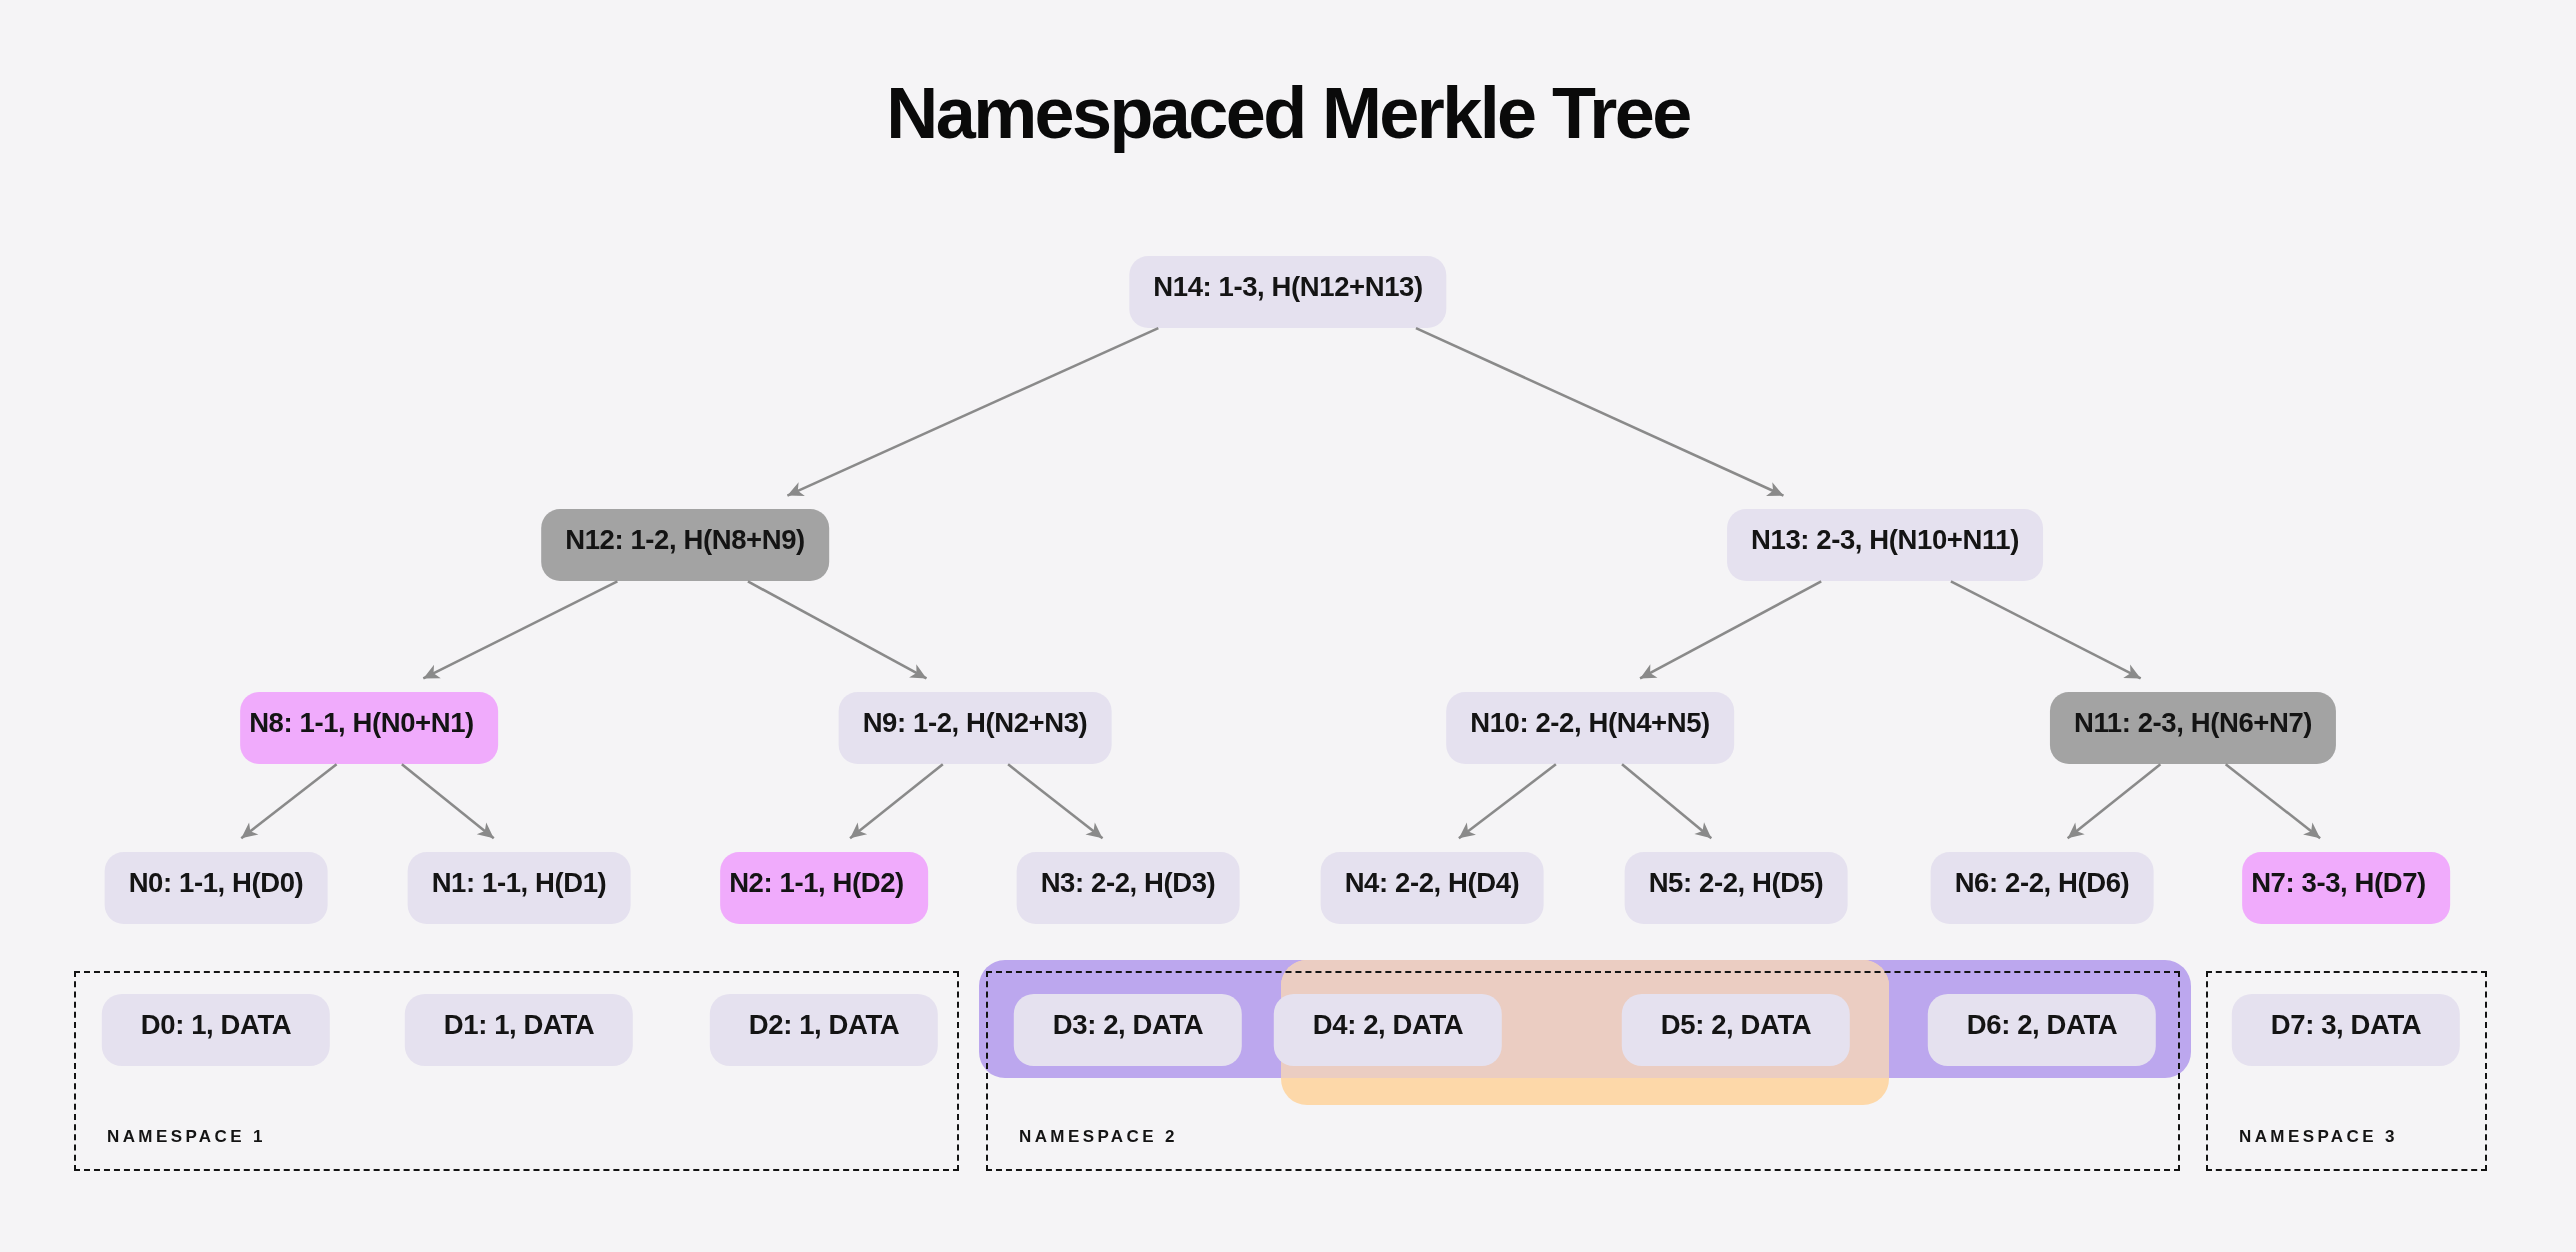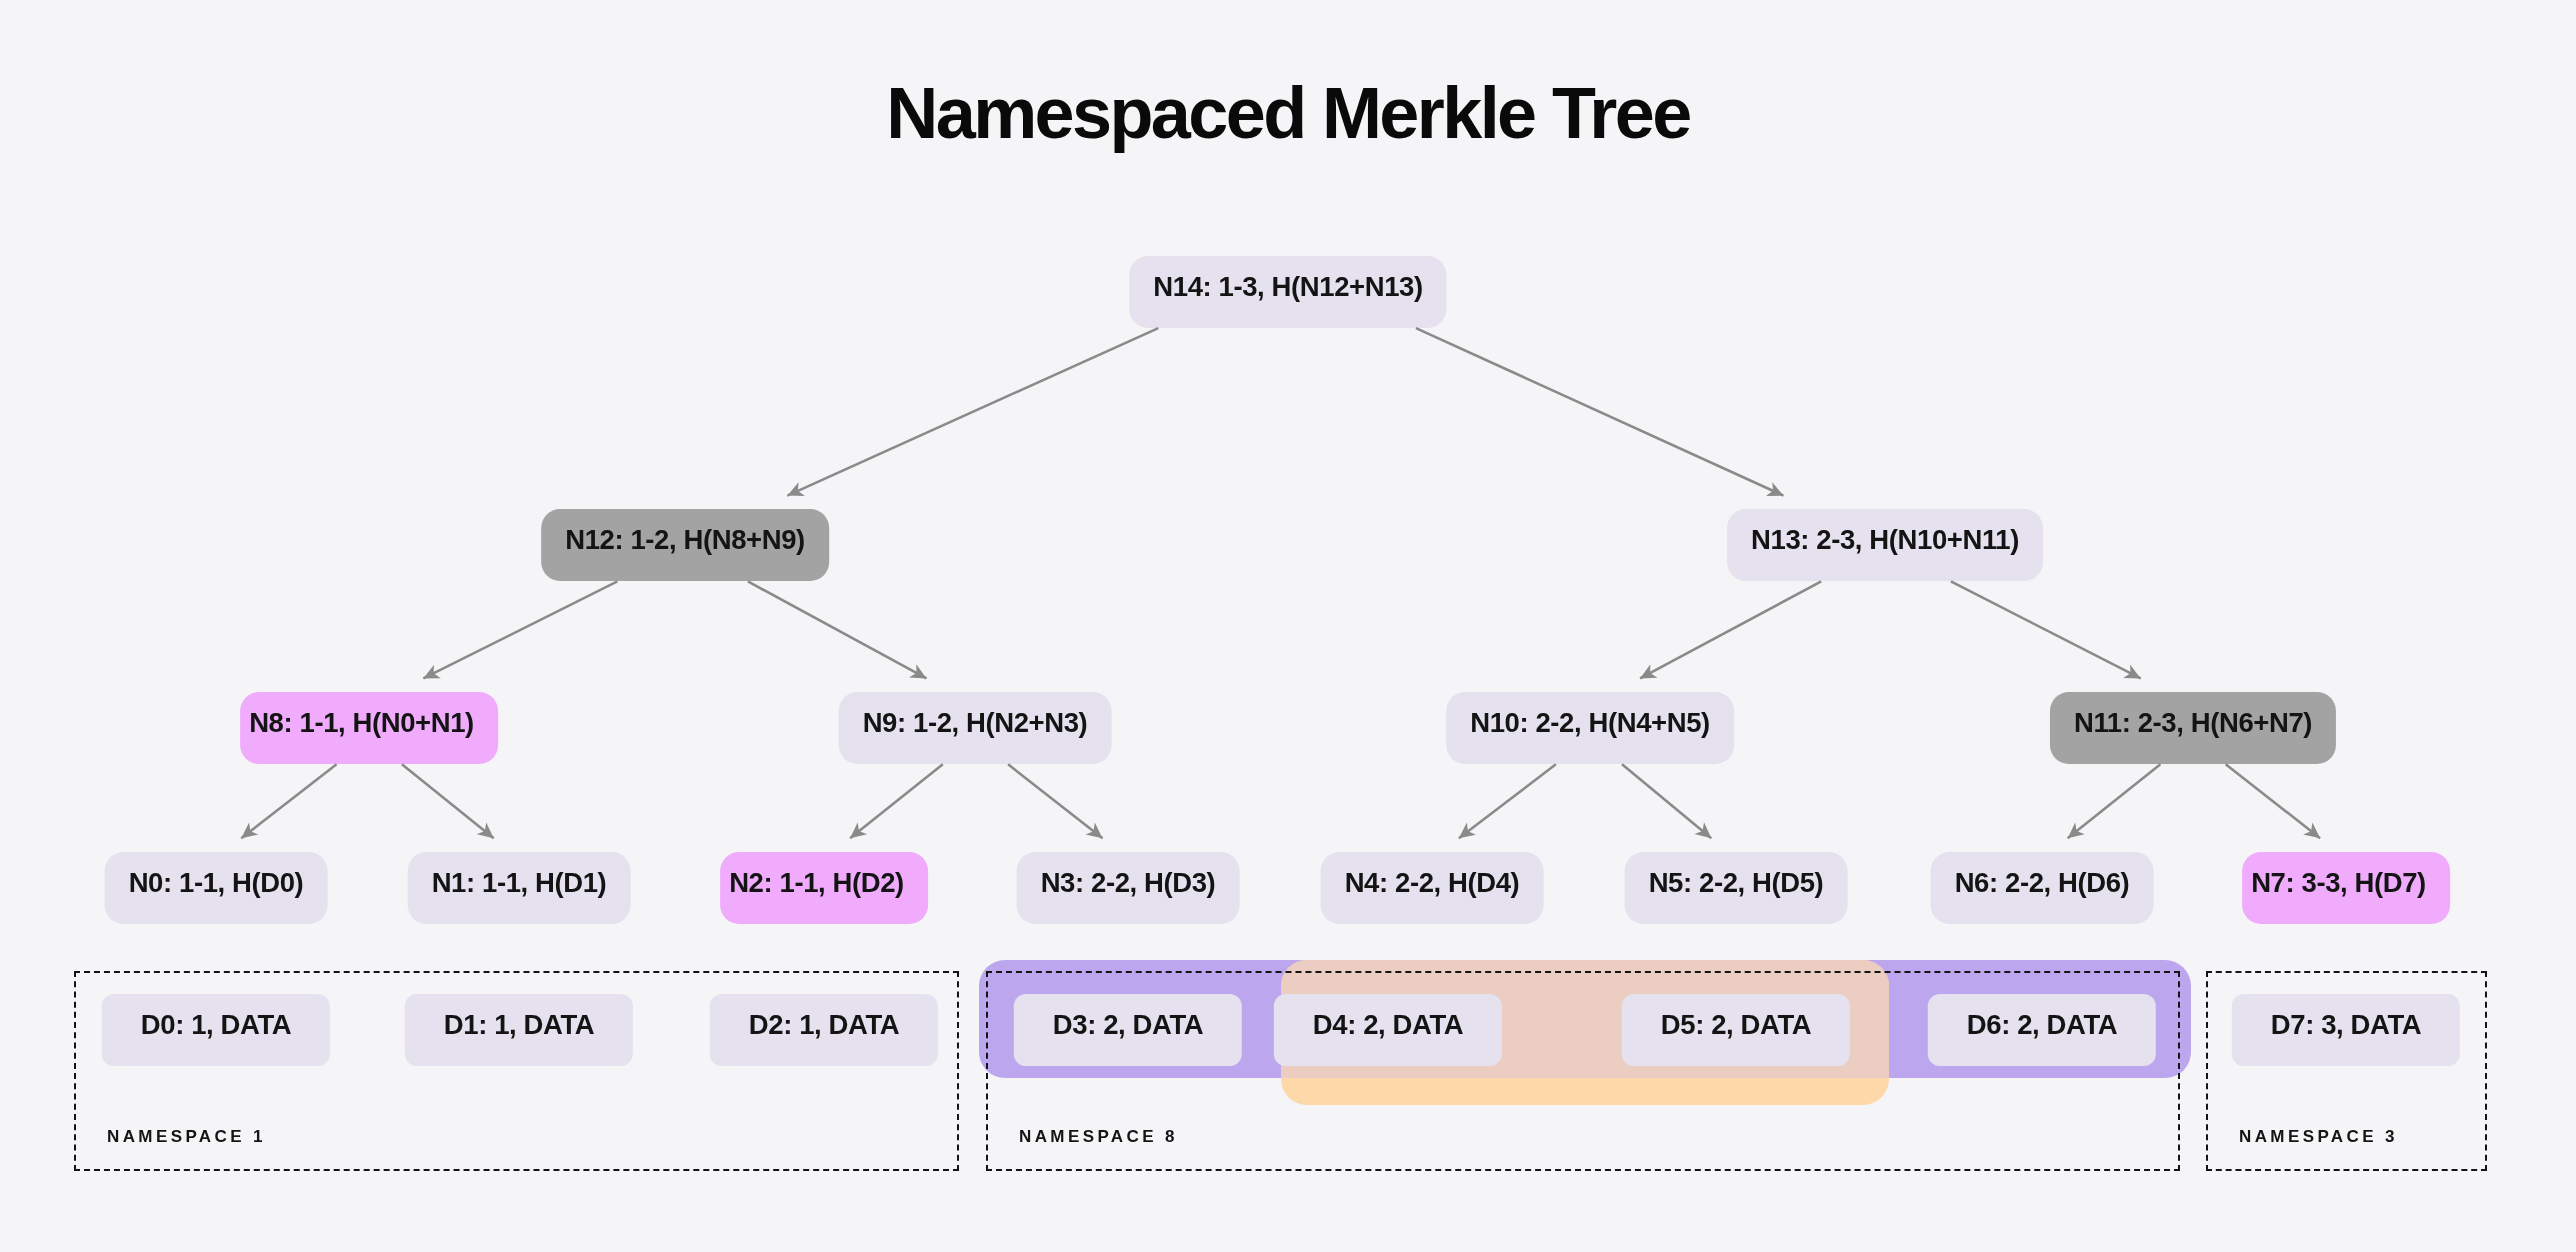--- a/index.html
+++ b/index.html
@@ -18,21 +18,21 @@
   }
   #arrows{
     position:absolute;left:0;top:0;z-index:5;pointer-events:none;
   }
   .node,.share{
     position:absolute;height:72px;line-height:62px;border-radius:19px;
     font-size:27.5px;font-weight:bold;letter-spacing:-0.4px;color:#141414;
     padding:0 24px;white-space:nowrap;transform:translateX(-50%);
     z-index:4;text-align:center;
   }
-  .share{padding:0 39px;border-radius:12px;}
+  .share{padding:0 39px;border-radius:20px;}
   .lav{background:#E5E1EF;}
   .pur{background:#f0abfc;padding-left:9px;}
   .org{background:#a3a3a3;}
   .band{position:absolute;z-index:1;}
   .band.overlap{z-index:2;}
   .ns-box{
     position:absolute;border:2.6px dashed #141414;z-index:3;box-sizing:border-box;
   }
   .ns-label{
     position:absolute;left:31px;bottom:22px;
@@ -48,21 +48,21 @@
   <h1 class="title">Namespaced Merkle Tree</h1>
 
   <div class="band" style="left:979px;top:960px;width:1212px;height:118px;background:#BCA7EE;border-radius:26px"></div>
   <div class="band" style="left:1281px;top:960px;width:608px;height:145px;background:#FDD8A9;border-radius:26px"></div>
   <div class="band overlap" style="left:1281px;top:960px;width:608px;height:118px;background:#EBCDC2;border-radius:26px 26px 0 0"></div>
 
   <div class="ns-box" style="left:74px;top:971px;width:885px;height:200px">
     <span class="ns-label">NAMESPACE 1</span>
   </div>
   <div class="ns-box" style="left:986px;top:971px;width:1194px;height:200px">
-    <span class="ns-label">NAMESPACE 8</span>
+    <span class="ns-label">NAMESPACE 2</span>
   </div>
   <div class="ns-box" style="left:2206px;top:971px;width:281px;height:200px">
     <span class="ns-label">NAMESPACE 3</span>
   </div>
 
   <svg id="arrows" width="2576" height="1253" viewBox="0 0 3000 1459">
     <defs>
       <marker id="ah" viewBox="0 0 16 14" markerWidth="22" markerHeight="19" refX="14" refY="7" orient="auto" markerUnits="userSpaceOnUse">
         <path d="M0.5,0.5 L14,7 L0.5,13.5 L4.2,7 Z" fill="#8A8A8A"></path>
       </marker>

